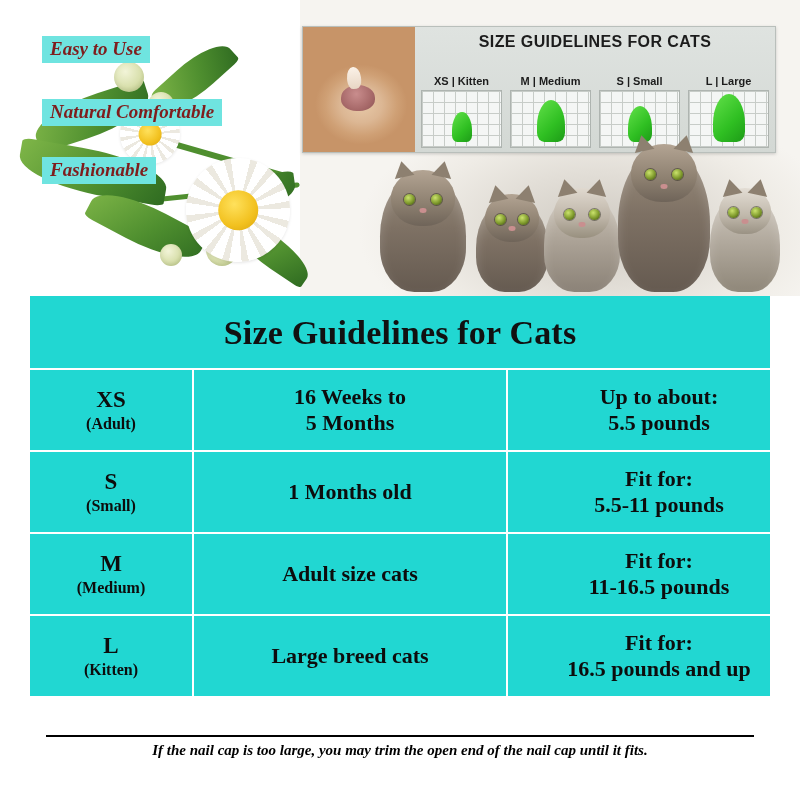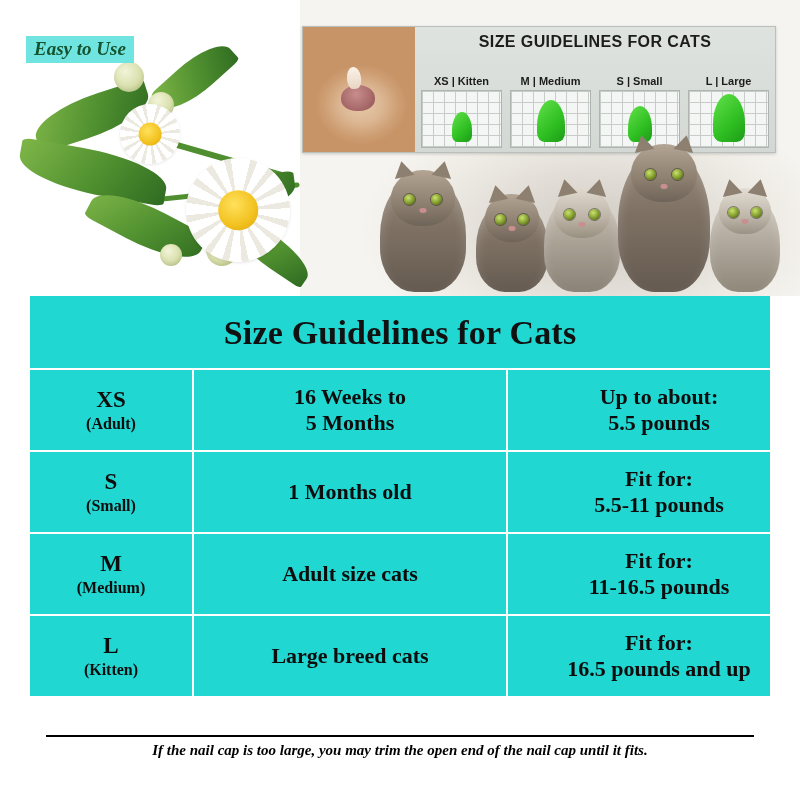--- a/index.html
+++ b/index.html
@@ -128,28 +128,29 @@
   
   .features {
     position: absolute;
     left: 26px;
     top: 36px;
     width: 270px;
   }
   .feature {
     display: inline-block;
     background: #6fe4e0;
-    color: #14532d;
+    color: #7f1d1d;
     font-weight: bold;
     font-style: italic;
     font-size: 19px;
     padding: 2px 8px 3px 8px;
     margin-bottom: 31px;
     white-space: nowrap;
     font-family: "Liberation Serif", serif;
+    margin-left: 16px;
   }
   .feature.f1 { margin-bottom: 36px; }
 
   
   .chart-card {
     position: absolute;
     left: 302px;
     top: 26px;
     width: 472px;
     height: 125px;
@@ -406,22 +407,22 @@
         <div class="core"></div>
       </div>
       <div class="daisy d1">
         <div class="petals"></div>
         <div class="core"></div>
       </div>
     </div>
 
     <div class="features">
       <div class="feature f1">Easy to Use</div><br>
-      <br>
-      <br>
+      <div class="feature">Natural Comfortable</div><br>
+      <div class="feature">Fashionable</div><br>
     </div>
 
     <div class="chart-card">
       <div class="chart-paw">
         <div class="pad"></div>
         <div class="claw"></div>
       </div>
       <div class="chart-right">
         <div class="chart-title">SIZE GUIDELINES FOR CATS</div>
         <div class="chart-cols">

